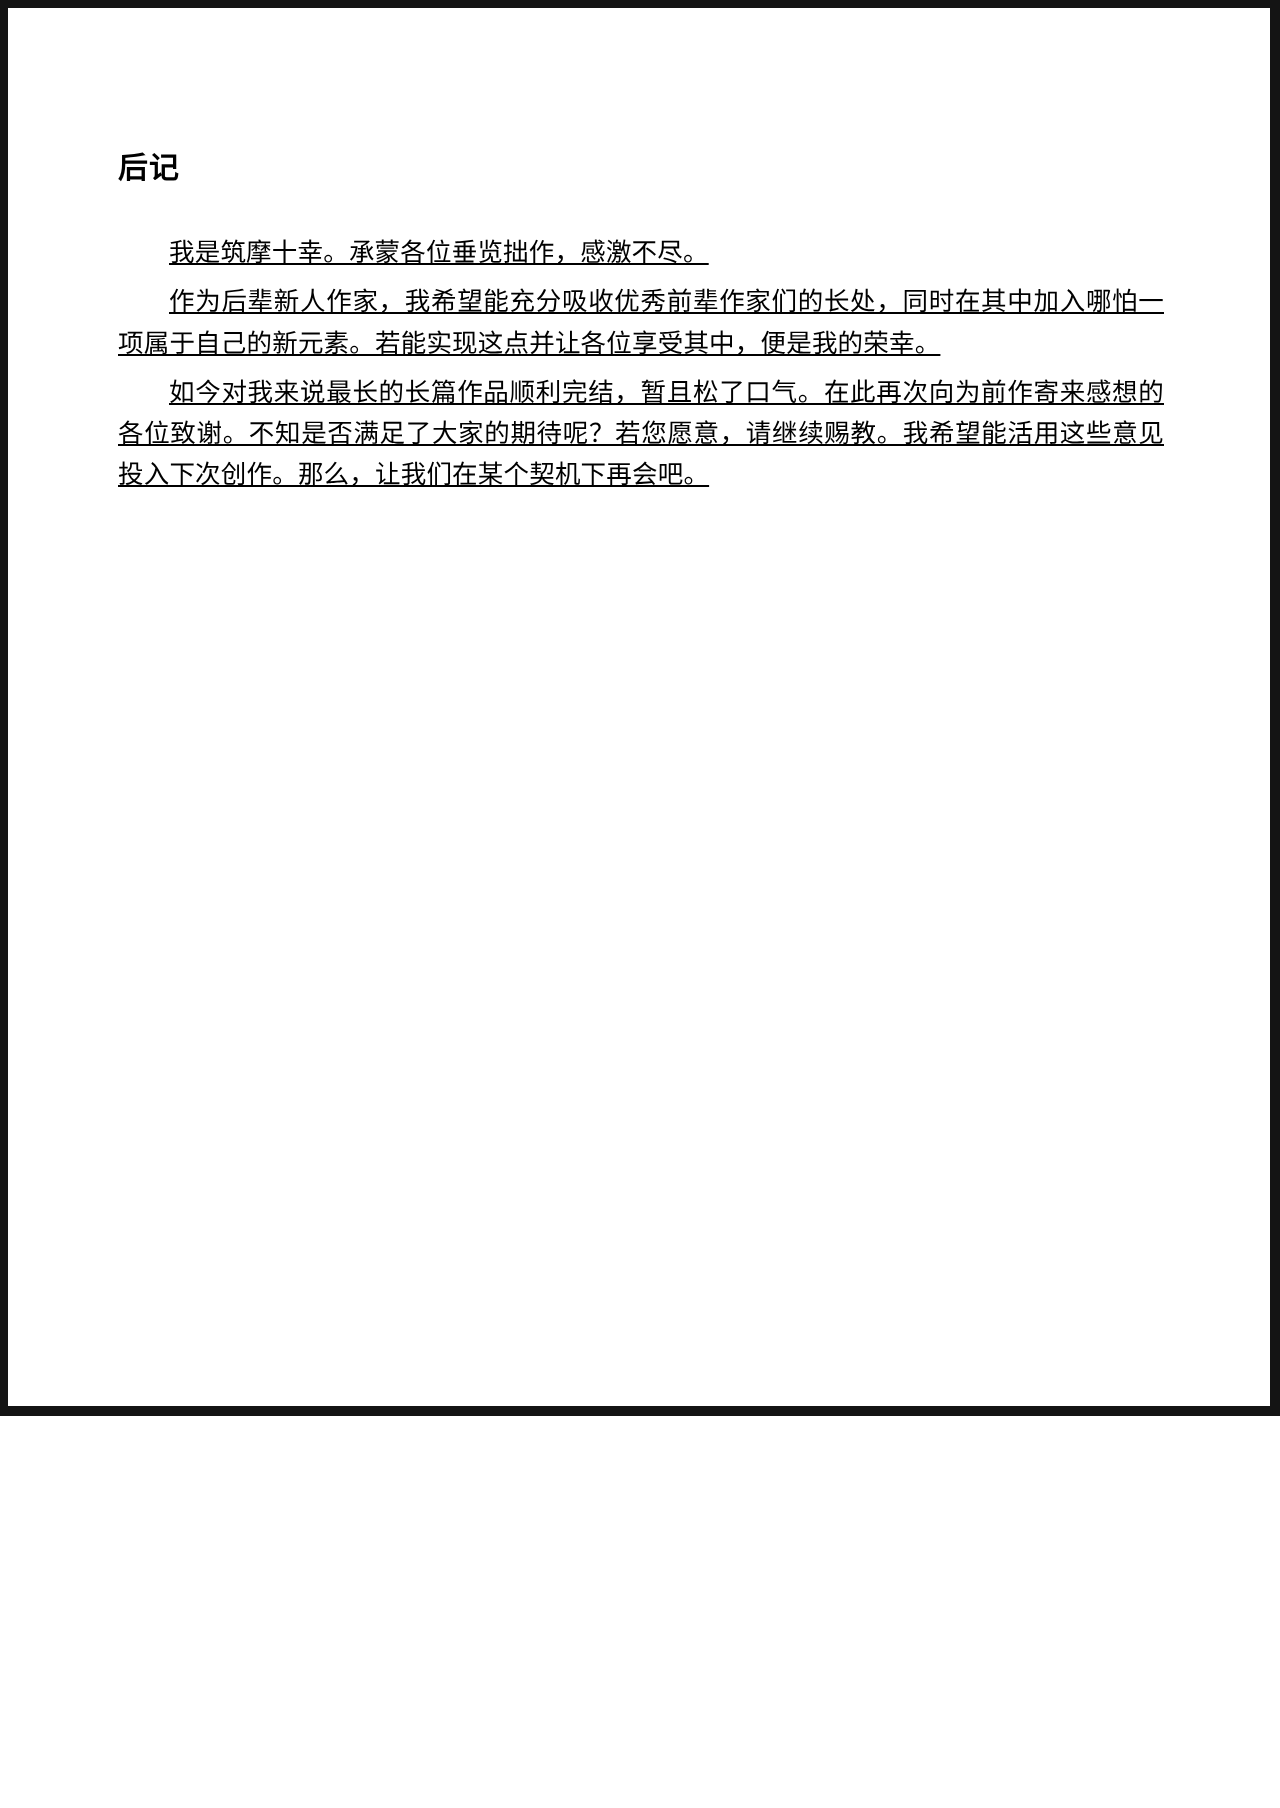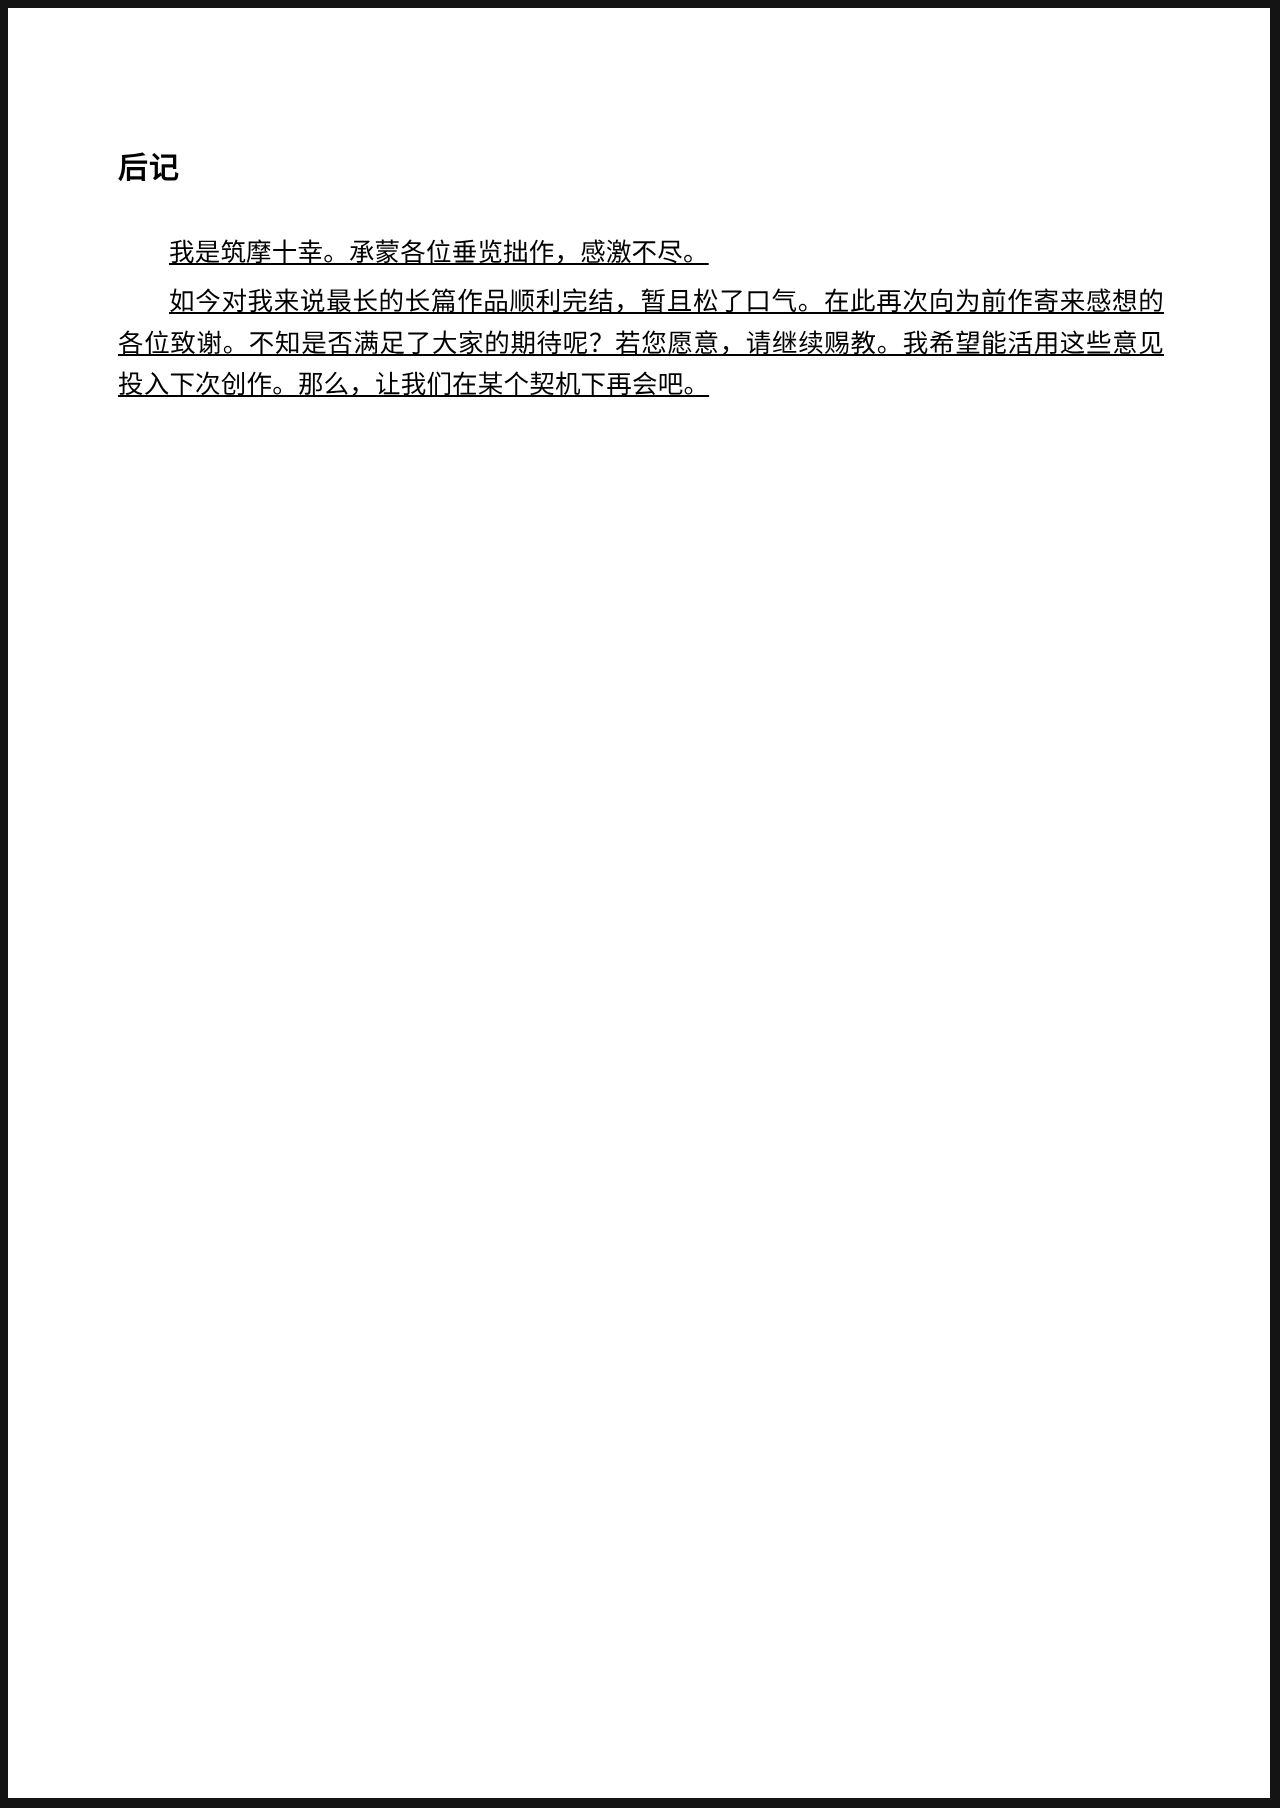--- a/index.html
+++ b/index.html
@@ -13,21 +13,21 @@
     font-family: "Liberation Sans", "DejaVu Sans", sans-serif;
     color: #000000;
     position: relative;
     overflow: hidden;
   }
   .page {
     position: absolute;
     left: 0;
     top: 0;
     width: 1280px;
-    height: 1808px;
+    height: 1416px;
     background: #ffffff;
   }
   
   .page-frame {
     position: absolute;
     left: 0;
     top: 0;
     right: 0;
     bottom: 0;
     border-left: 8px solid #141414;
@@ -68,16 +68,17 @@
 <body>
 
 <div class="page">
   <div class="page-frame"></div>
 
   <div class="content">
     <h1 class="chapter-title">后记</h1>
 
     <div class="body-text">
       <p>我是筑摩十幸。承蒙各位垂览拙作，感激不尽。</p>
+      <p>作为后辈新人作家，我希望能充分吸收优秀前辈作家们的长处，同时在其中加入哪怕一项属于自己的新元素。若能实现这点并让各位享受其中，便是我的荣幸。</p>
       <p>如今对我来说最长的长篇作品顺利完结，暂且松了口气。在此再次向为前作寄来感想的各位致谢。不知是否满足了大家的期待呢？若您愿意，请继续赐教。我希望能活用这些意见投入下次创作。那么，让我们在某个契机下再会吧。</p>
     </div>
   </div>
 </div>
 
 </body></html>

